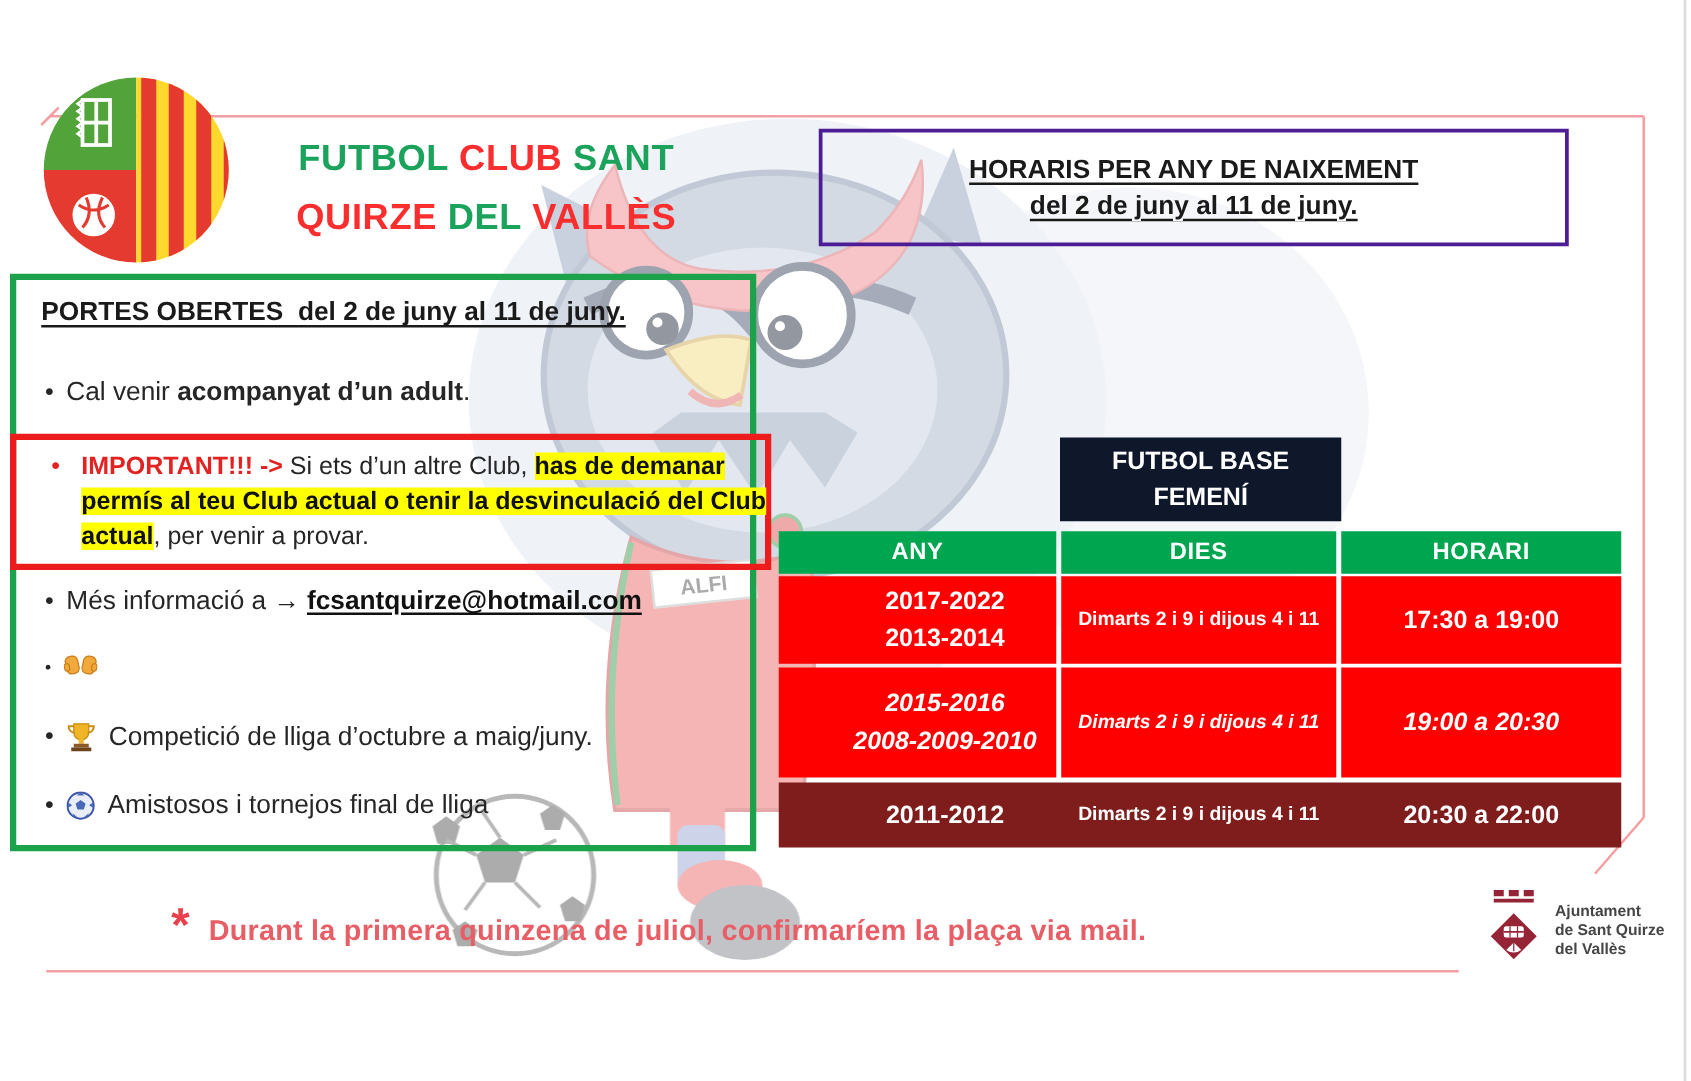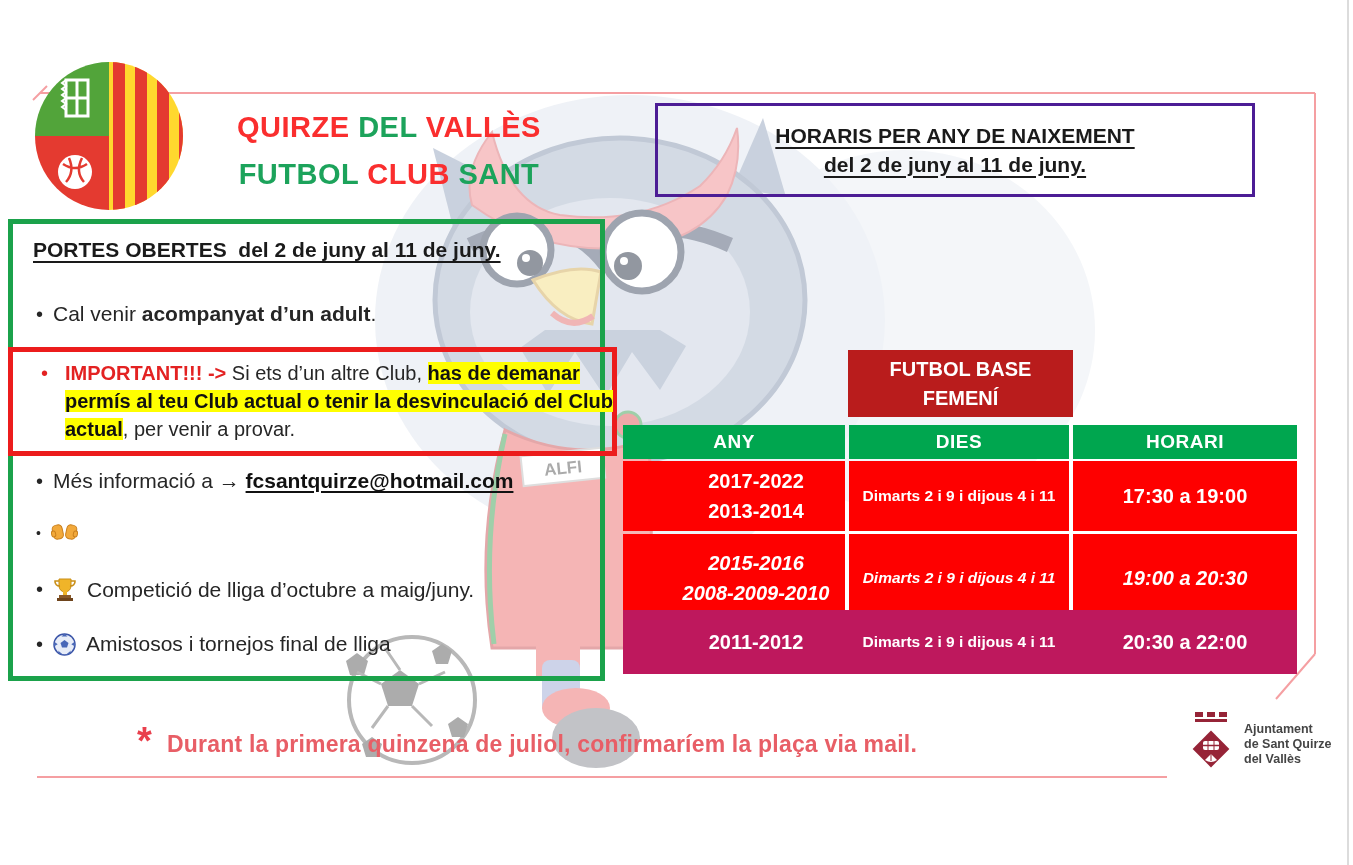--- a/index.html
+++ b/index.html
@@ -74,21 +74,21 @@
   .important-text {
     position:absolute; left:52px; top:7px; width:548px;
     font-size:20px; line-height:28px; color:#262626;
   }
   .imp-label { color:#e32222; font-weight:bold; }
   .hl { background:#ffff00; font-weight:bold; color:#111; }
 
   
   .tbl-title {
     left:848px; top:350px; width:225px; height:67px; z-index:3;
-    background:#b91c1c; color:#fff; font-weight:bold; font-size:20px; line-height:29px;
+    background:#0f172a; color:#fff; font-weight:bold; font-size:20px; line-height:29px;
     display:flex; flex-direction:column; align-items:center; justify-content:center;
     text-align:center;
   }
   .tbl-header {
     left:623px; top:425px; width:674px; height:34px; z-index:3;
     display:grid; grid-template-columns:222px 220px 224px; column-gap:4px;
   }
   .tbl-header .hcell {
     background:#00A64F; color:#fff; font-weight:bold; font-size:19px; letter-spacing:0.5px;
     display:flex; align-items:center; justify-content:center;
@@ -97,21 +97,21 @@
     left:623px; width:674px; z-index:3;
     display:grid; grid-template-columns:222px 220px 224px; column-gap:4px;
   }
   .tbl-row .cell {
     background:#FE0000; color:#fff; font-weight:bold;
     display:flex; flex-direction:column; align-items:center; justify-content:center;
     text-align:center;
   }
   .row-0 { top:461px; height:70px; }
   .row-1 { top:534px; height:88px;font-style:italic; }
-  .row-2 { top:610px; height:64px; background:#be185d; }
+  .row-2 { top:626px; height:52px; background:#7f1d1d; }
   .row-2 .cell { background:transparent; }
   .cell-any { font-size:20px; line-height:30px;padding-left:44px; }
   .cell-dies { font-size:15.5px; white-space:nowrap; }
   .cell-horari { font-size:20px; }
 
   
   .foot-asterisk { left:137px; top:720px; z-index:3; color:#E9404D; font-size:38px; font-weight:bold; }
   .foot-text {
     left:167px; top:731px; z-index:3; color:#E85E66; font-weight:bold; font-size:23px; letter-spacing:0.2px;
   }
@@ -207,22 +207,22 @@
       </g>
 
       <g>
         <circle cx="42" cy="112" r="17" fill="#ffffff"></circle>
         <path d="M30 104 Q42 112 54 104 M33 122 Q42 112 36 98 M51 122 Q42 112 49 98" stroke="#E43A30" stroke-width="2.5" fill="none"></path>
       </g>
     </g>
   </svg>
 
   <div class="abs title-block">
+    <div><span style="color: rgb(28, 163, 91);">FUTBOL </span><span style="color: rgb(250, 46, 46);">CLUB </span><span style="color: rgb(28, 163, 91);">SANT</span></div>
     <div><span style="color: rgb(250, 46, 46);">QUIRZE </span><span style="color: rgb(28, 163, 91);">DEL </span><span style="color: rgb(250, 46, 46);">VALLÈS</span></div>
-    <div><span style="color: rgb(28, 163, 91);">FUTBOL </span><span style="color: rgb(250, 46, 46);">CLUB </span><span style="color: rgb(28, 163, 91);">SANT</span></div>
   </div>
 
   <div class="abs horaris-box">
     <div class="ln">HORARIS PER ANY DE NAIXEMENT</div>
     <div class="ln">del 2 de juny al 11 de juny.</div>
   </div>
 
   <div class="abs portes-box"></div>
 
   <div class="abs portes-heading">PORTES OBERTES  del 2 de juny al 11 de juny.</div>

